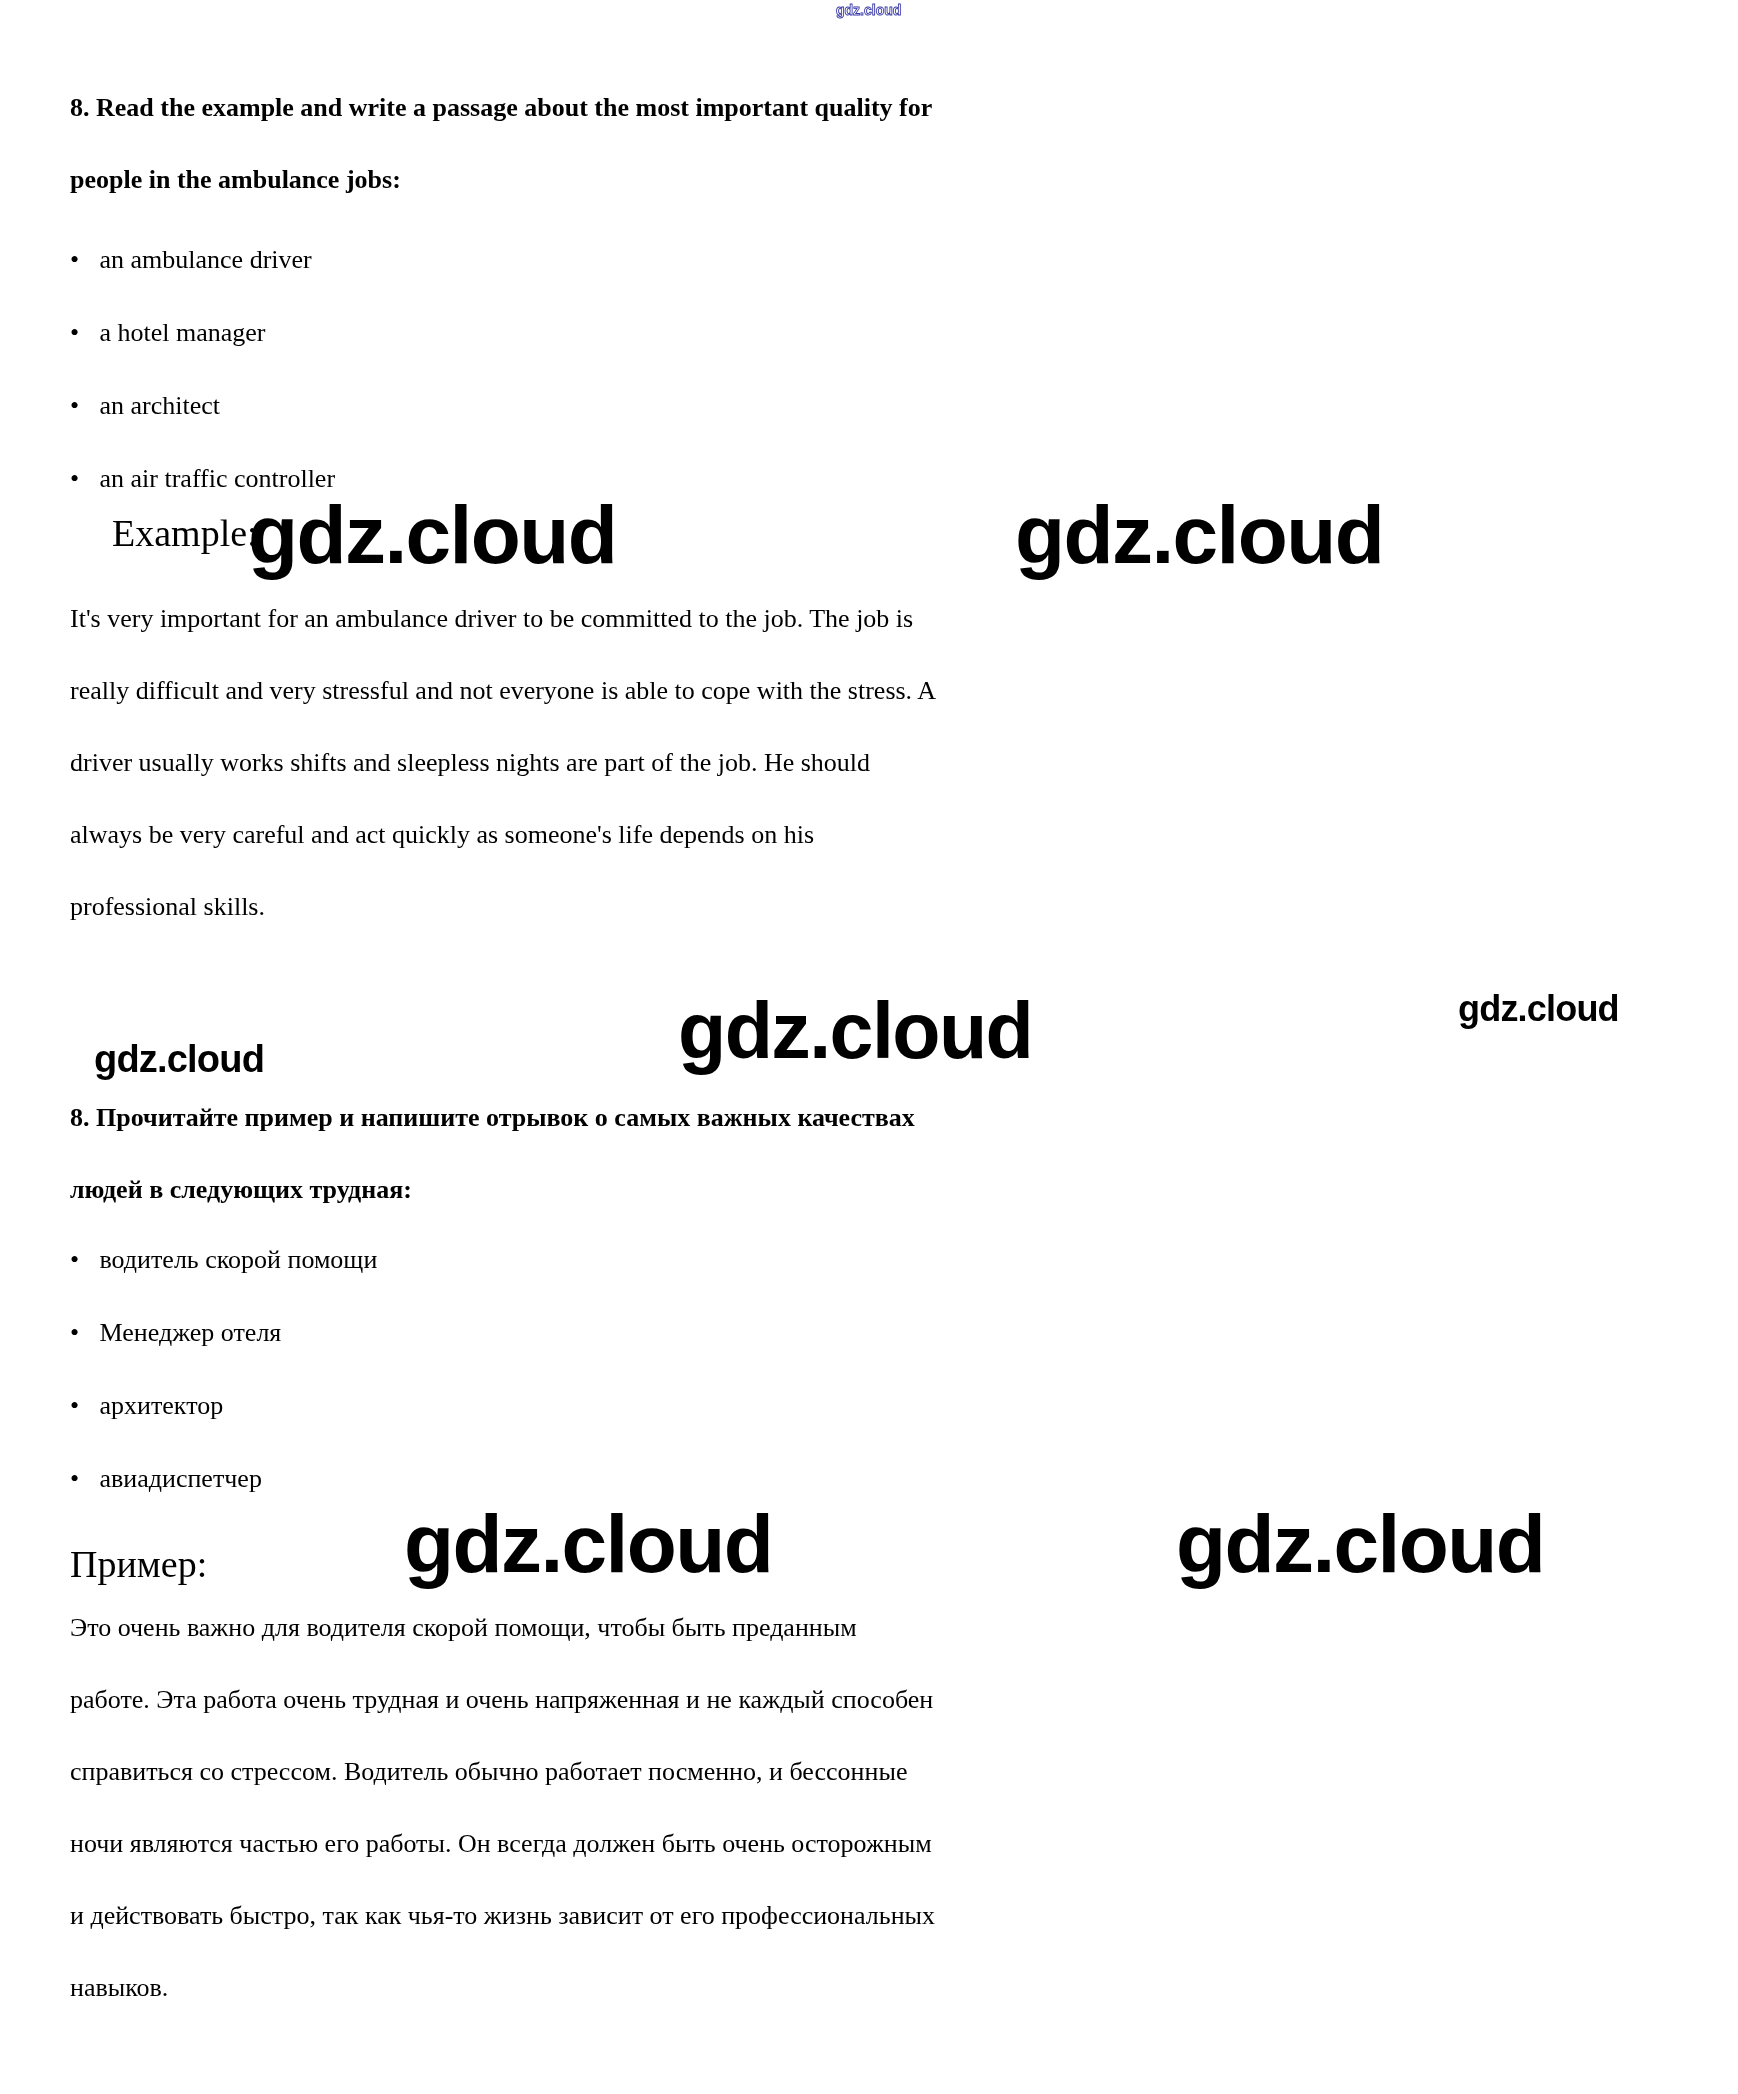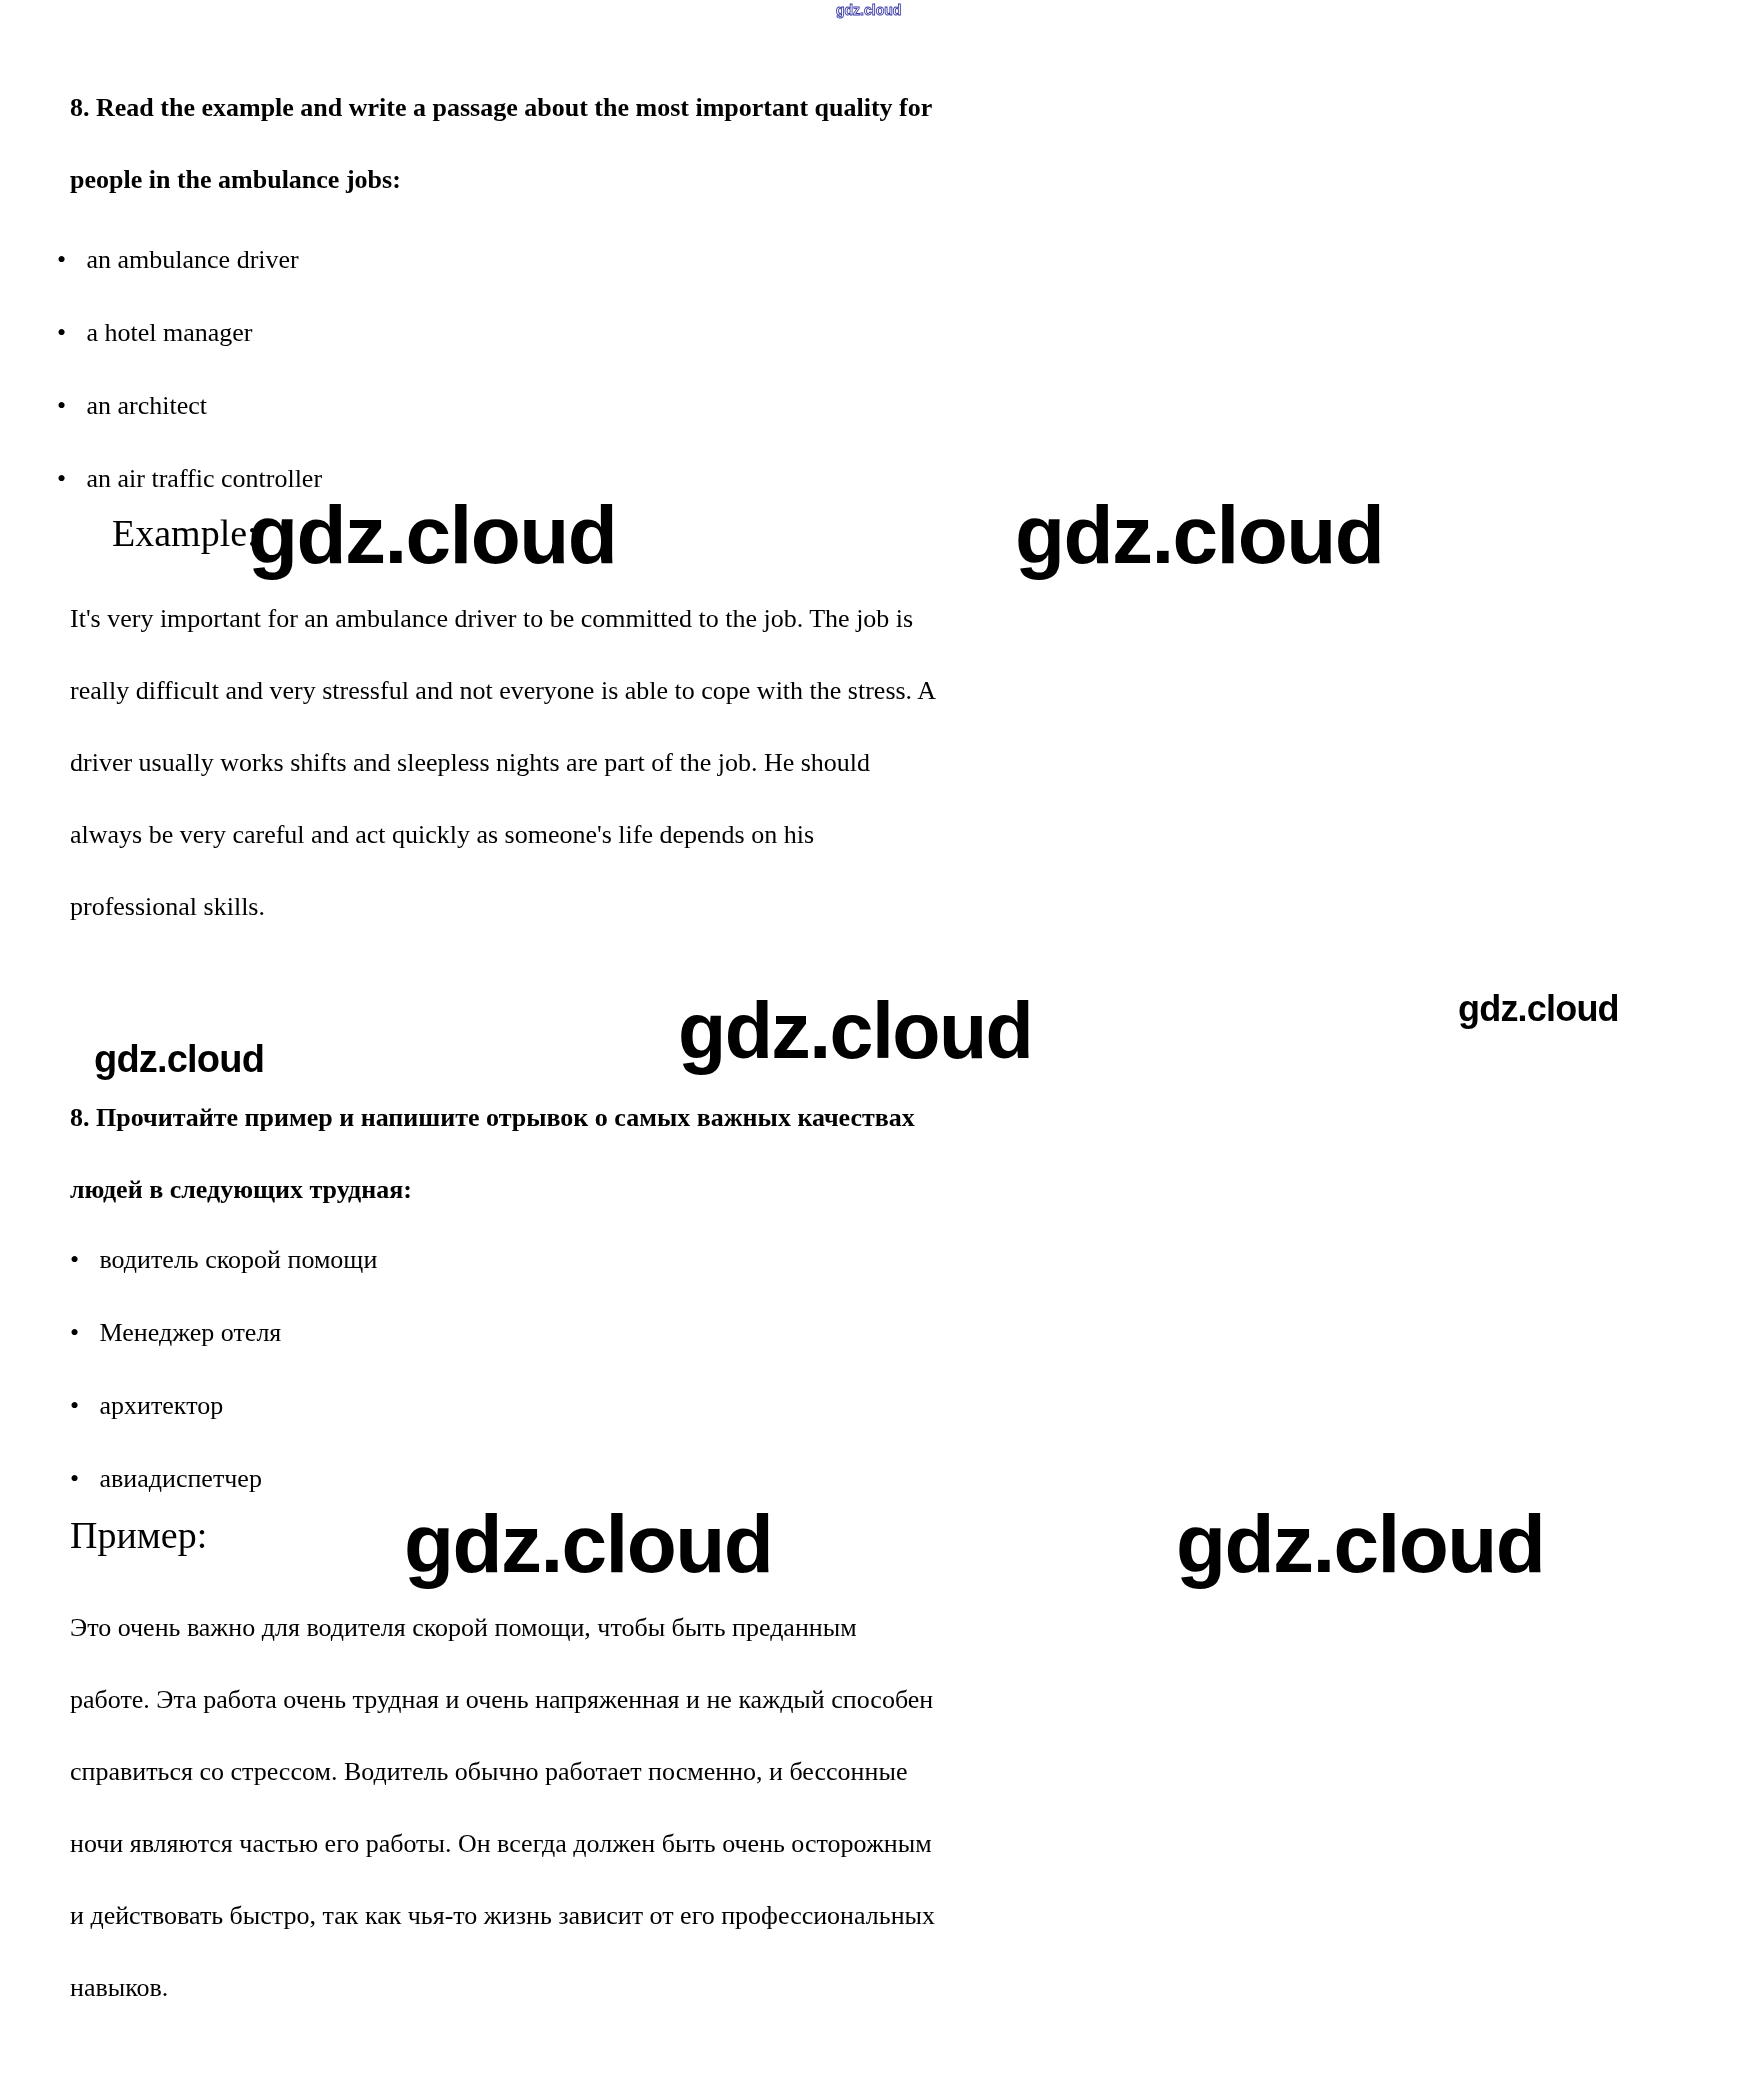--- a/index.html
+++ b/index.html
@@ -25,35 +25,35 @@
     text-stroke: 0.8px #3a3aa8;
     text-shadow: 0 0 0.8px #3a3aa8;
     letter-spacing: 0px;
   }
 
   
   .line { line-height: 72px; font-size: 26px; white-space: nowrap; }
   .bold .line, .line.bold { font-weight: bold; }
 
   .heading-en { left: 70px; top: 72px; }
-  .bullets-en { left: 57px; top: 223px; }
+  .bullets-en { left: 70px; top: 223px; }
   .bullets-en .line { line-height: 73px; }
 
   .example-row-en { left: 70px; top: 489px; width: 1628px; height: 115px; }
   .example-row-en .ex-label { position: absolute; left: 0; top: 22px; font-size: 38px; margin-left: 42px; }
   .para-en { left: 70px; top: 583px; }
 
   .mid-band { left: 0; top: 979px; width: 1739px; height: 123px; }
 
   .heading-ru { left: 70px; top: 1082px; }
   .bullets-ru { left: 70px; top: 1223px; }
   .bullets-ru .line { line-height: 73px; }
 
   .example-row-ru { left: 70px; top: 1498px; width: 1628px; height: 115px; }
-  .example-row-ru .ex-label { position: absolute; left: 0; top: 15px; font-size: 38px; }
+  .example-row-ru .ex-label { position: absolute; left: 0; top: 44px; font-size: 38px; }
   .para-ru { left: 70px; top: 1592px; }
 
   
   .wm {
     font-family: "Liberation Sans", sans-serif;
     font-weight: 600;
     color: #000000;
     white-space: nowrap;
   }
   .wm-big { font-size: 82px; letter-spacing: -1.6px; line-height: 1; }

